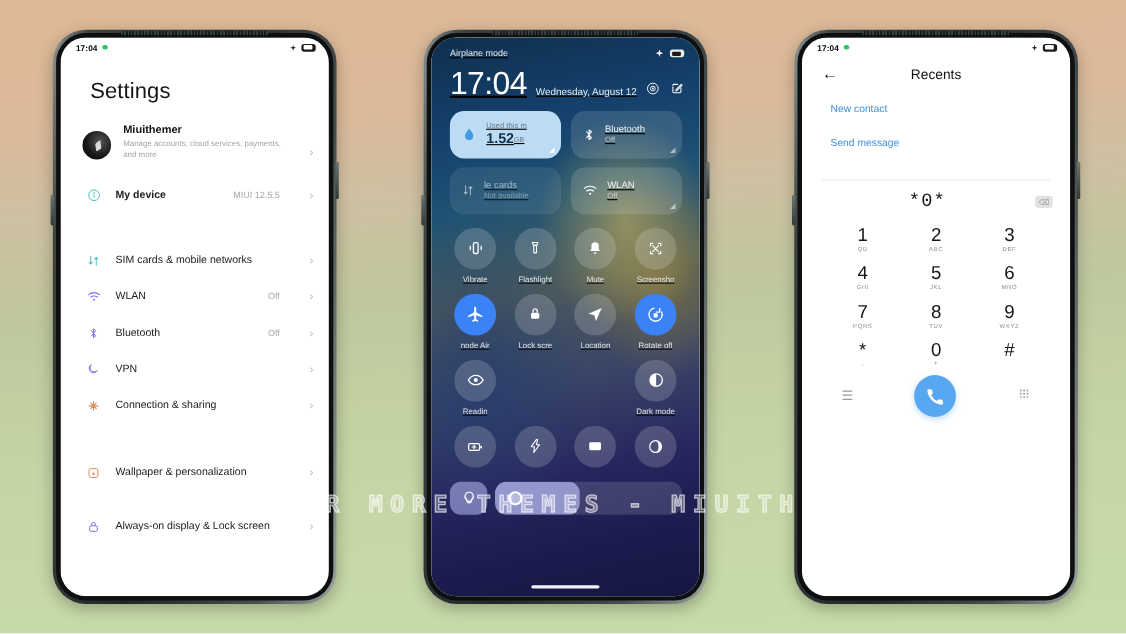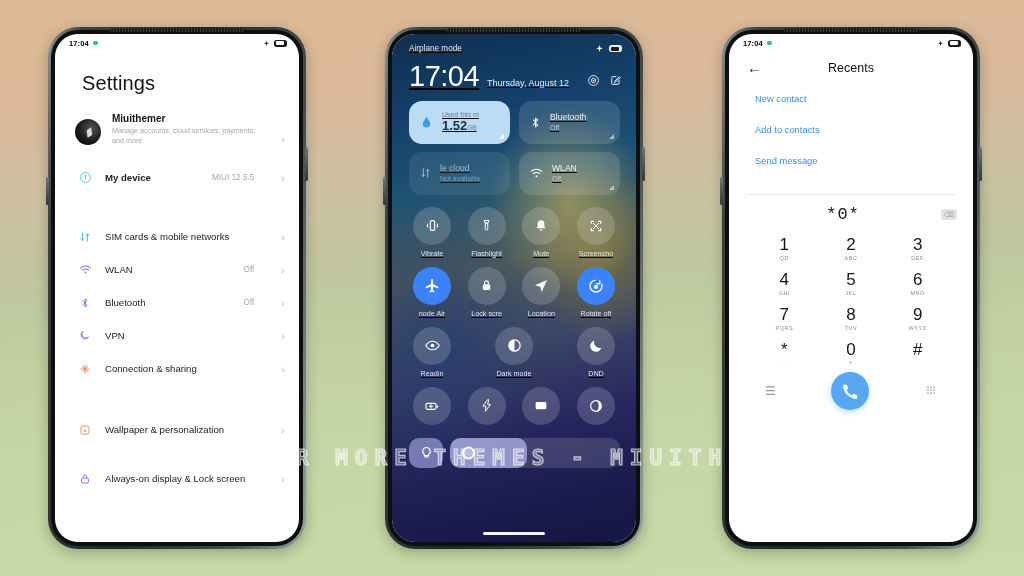--- a/index.html
+++ b/index.html
@@ -344,21 +344,21 @@
           <span class="cc-top-right">
             <svg width="9" height="9" viewBox="0 0 24 24">
               <path fill="#fff" d="M12 2l2 7 7 2.5-7 2.5-2 7-2-7-7-2.5L10 9z"></path>
             </svg>
             <span class="batt batt-dark"></span>
           </span>
         </div>
 
         <div class="clockrow">
           <span class="bigclock">17:04</span>
-          <span class="dateTxt">Thursday, August 12</span>
+          <span class="dateTxt">Wednesday, August 12</span>
           <span class="cc-icons">
             <svg width="13" height="13" viewBox="0 0 24 24">
               <circle cx="12" cy="12" r="9" fill="none" stroke="#fff" stroke-width="1.6"></circle>
               <circle cx="12" cy="12" r="4" fill="none" stroke="#fff" stroke-width="1.6"></circle>
               <circle cx="12" cy="12" r="1.6" fill="#fff"></circle>
             </svg>
             <svg width="13" height="13" viewBox="0 0 24 24">
               <path d="M5 6.5A1.5 1.5 0 016.5 5H13" fill="none" stroke="#fff" stroke-width="1.7" stroke-linecap="round"></path>
               <path d="M5 9v8.5A1.5 1.5 0 006.5 19H17a1.5 1.5 0 001.5-1.5V11" fill="none" stroke="#fff" stroke-width="1.7" stroke-linecap="round"></path>
               <path d="M10 14l9-9 1.5 1.5-9 9H10z" fill="none" stroke="#fff" stroke-width="1.7" stroke-linejoin="round"></path>
@@ -392,21 +392,21 @@
             <span class="corner"></span>
           </div>
         </div>
 
         <div class="bigtiles" style="padding-top:8px">
           <div class="bigtile" style="opacity:.62">
             <svg width="13" height="14" viewBox="0 0 24 24">
               <path d="M8 4v14M8 18l-2.5-2.5M8 18l2.5-2.5M16 20V6M16 6l-2.5 2.5M16 6l2.5 2.5" fill="none" stroke="#fff" stroke-width="1.7" stroke-linecap="round" stroke-linejoin="round"></path>
             </svg>
             <div class="bt-txt">
-              <div class="bt-lab">le cloud</div>
+              <div class="bt-lab">le cards</div>
               <div class="bt-sub">Not available</div>
             </div>
           </div>
 
           <div class="bigtile">
             <svg width="15" height="14" viewBox="0 0 24 24">
               <path d="M3 9a15 15 0 0118 0" fill="none" stroke="#fff" stroke-width="1.9" stroke-linecap="round"></path>
               <path d="M6.5 13a10 10 0 0111 0" fill="none" stroke="#fff" stroke-width="1.9" stroke-linecap="round"></path>
               <circle cx="12" cy="17.5" r="1.7" fill="#fff"></circle>
             </svg>
@@ -508,28 +508,20 @@
               <span class="tlab">Readin</span>
             </div>
             <div class="tog">
               <span class="tcirc">
                 <svg width="17" height="17" viewBox="0 0 24 24">
                   <circle cx="12" cy="12" r="8" fill="none" stroke="#fff" stroke-width="1.7"></circle>
                   <path d="M12 4a8 8 0 000 16z" fill="#fff"></path>
                 </svg>
               </span>
               <span class="tlab">Dark mode</span>
-            </div>
-            <div class="tog">
-              <span class="tcirc">
-                <svg width="16" height="16" viewBox="0 0 24 24">
-                  <path d="M20 14.5A8.5 8.5 0 019.5 4 8.5 8.5 0 1020 14.5z" fill="#fff"></path>
-                </svg>
-              </span>
-              <span class="tlab">DND</span>
             </div>
           </div>
 
           <div class="trow" style="margin-bottom:0">
             <div class="tog">
               <span class="tcirc">
                 <svg width="16" height="16" viewBox="0 0 24 24">
                   <rect x="3" y="8" width="15" height="9" rx="2.2" fill="none" stroke="#fff" stroke-width="1.7"></rect>
                   <rect x="19" y="11" width="2.3" height="3.5" rx="1" fill="#fff"></rect>
                   <path d="M8 12.5h5M10.5 10v5" stroke="#fff" stroke-width="1.6" stroke-linecap="round"></path>
@@ -604,21 +596,20 @@
           </span>
         </div>
 
         <div class="p3-head">
           <span class="backarrow">←</span>
           <span class="p3-title">Recents</span>
         </div>
 
         <div class="p3-links">
           <div class="p3-link">New contact</div>
-          <div class="p3-link">Add to contacts</div>
           <div class="p3-link">Send message</div>
         </div>
 
         <div class="divider"></div>
 
         <div class="numdisp">
           <span class="numtxt">*0*</span>
           <span class="delkey">⌫</span>
         </div>
 

